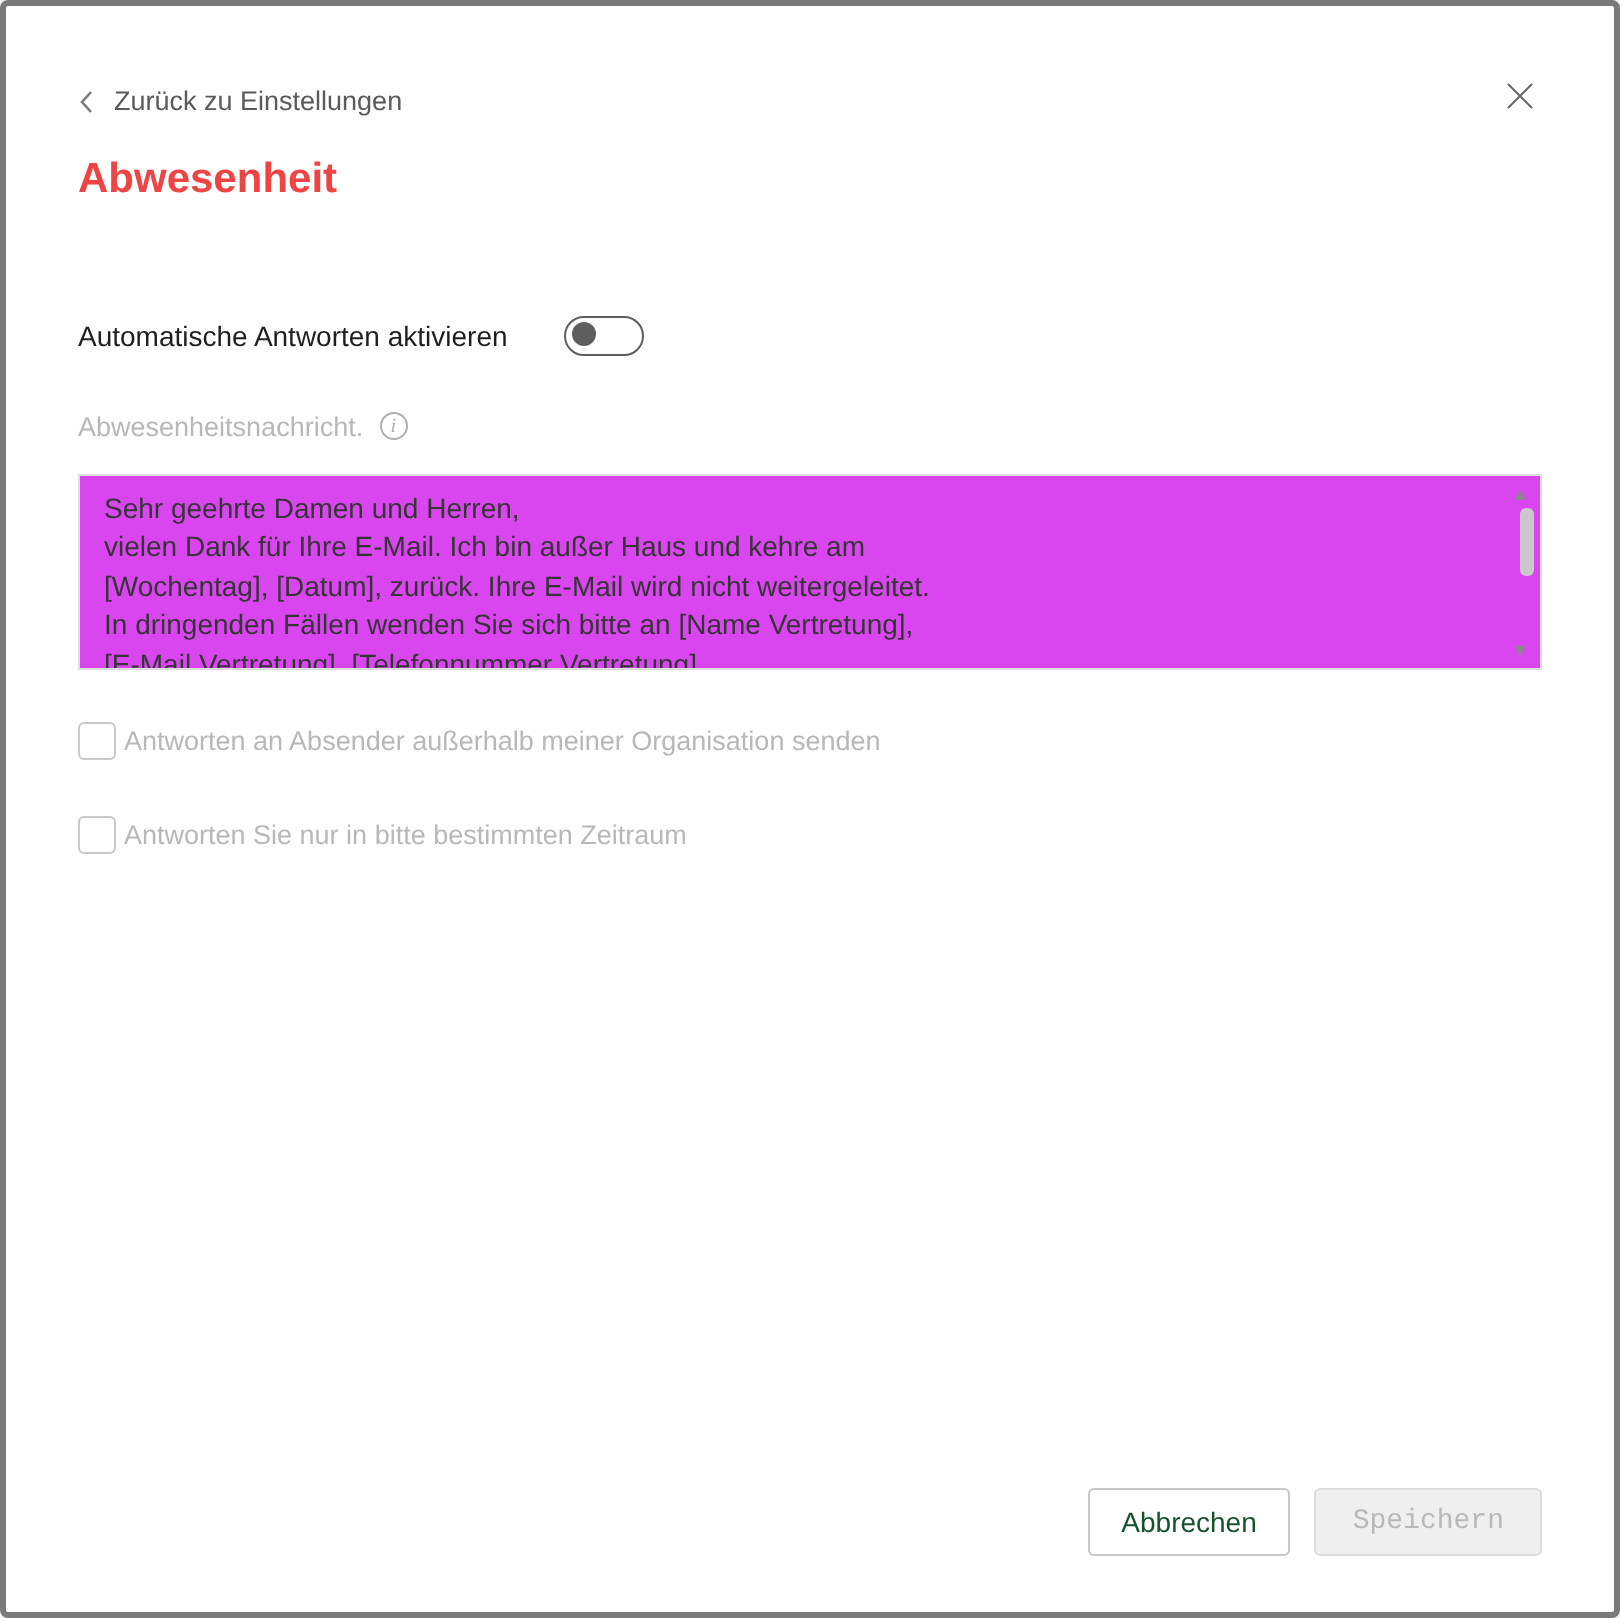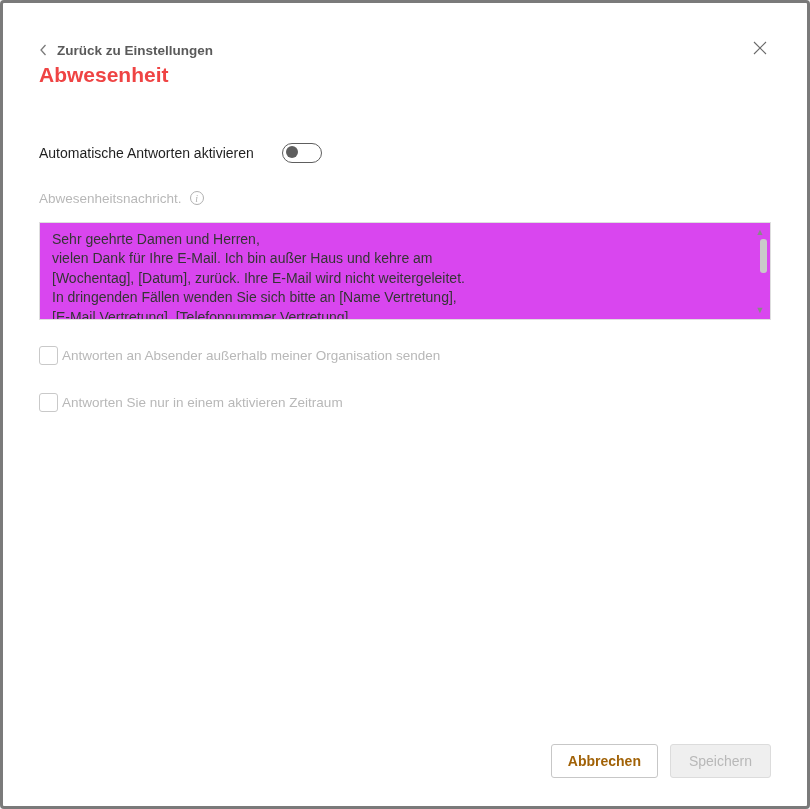--- a/index.html
+++ b/index.html
@@ -15,21 +15,21 @@
       border-radius: 4px;
       padding: 34px 36px 28px 36px;
       display: flex;
       flex-direction: column;
       position: relative;
     }
     .top-row {
       display: flex;
       justify-content: space-between;
       align-items: center;
-      font-weight: bold;
+      margin-bottom: 14px;
     }
     .back-link {
       display: inline-flex;
       align-items: center;
       gap: 10px;
       color: #5a5a5a;
       font-size: 13.5px;
       cursor: pointer;
     }
     .back-link svg { flex: 0 0 auto; }
@@ -165,30 +165,31 @@
       font-size: 14px;
       display: flex;
       align-items: center;
       justify-content: center;
       cursor: pointer;
       user-select: none;
     }
     .btn-secondary {
       border: 1px solid #c7c7c7;
       background: #fff;
-      color: #a16207;
-      font-weight: 700;
+      color: #14532d;
+      font-weight: 400;
       padding: 0 16px;
       margin-left: 36px;
     }
     .btn-primary {
       border: 1px solid #dcdcdc;
       background: #efefef;
       color: #b8b8b8;
       padding: 0 18px;
+      font-family: Liberation Mono, monospace;
     }
   </style>
 </head>
 <body>
 
 <div class="modal">
 
   <div class="top-row">
     <div class="back-link">
       <svg width="8" height="12" viewBox="0 0 8 12">
@@ -232,21 +233,21 @@
     <div class="scroll-arrows scroll-down">▼</div>
   </div>
 
   <div class="check-row">
     <div class="checkbox"></div>
     <span class="check-label">Antworten an Absender außerhalb meiner Organisation senden</span>
   </div>
 
   <div class="check-row">
     <div class="checkbox"></div>
-    <span class="check-label">Antworten Sie nur in einem aktivieren Zeitraum</span>
+    <span class="check-label">Antworten Sie nur in bitte bestimmten Zeitraum</span>
   </div>
 
   <div class="spacer"></div>
 
   <div class="button-row">
     <div class="btn btn-secondary">
       <span>Abbrechen</span>
     </div>
     <div class="btn btn-primary">
       <span>Speichern</span>

